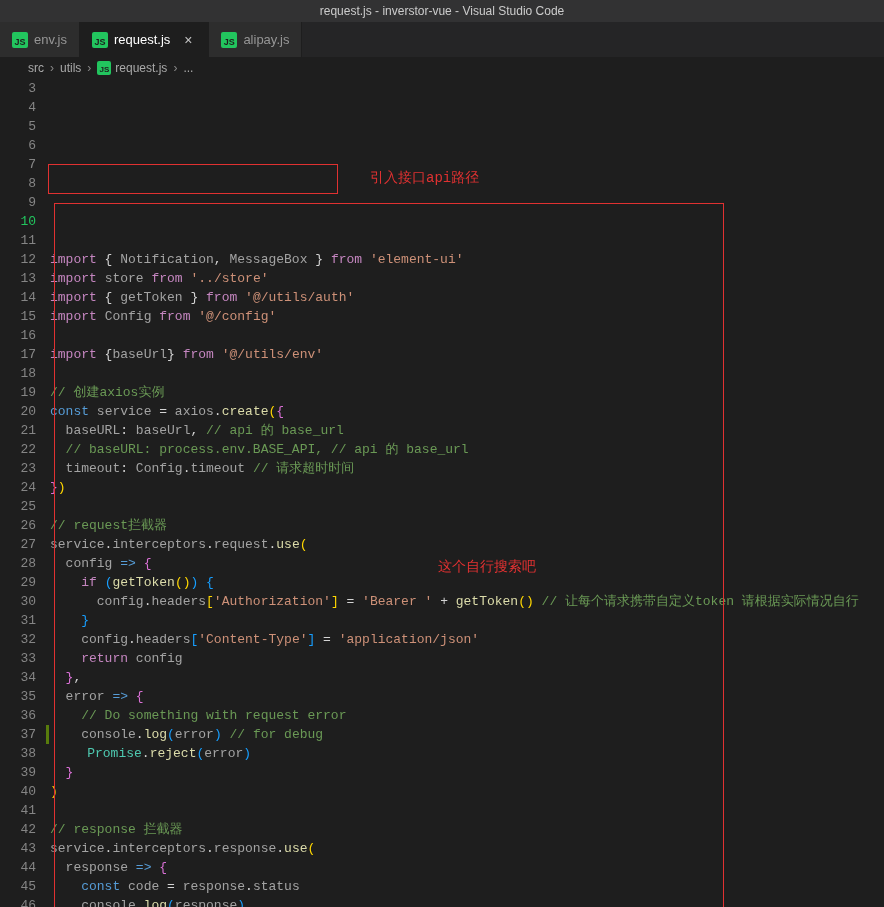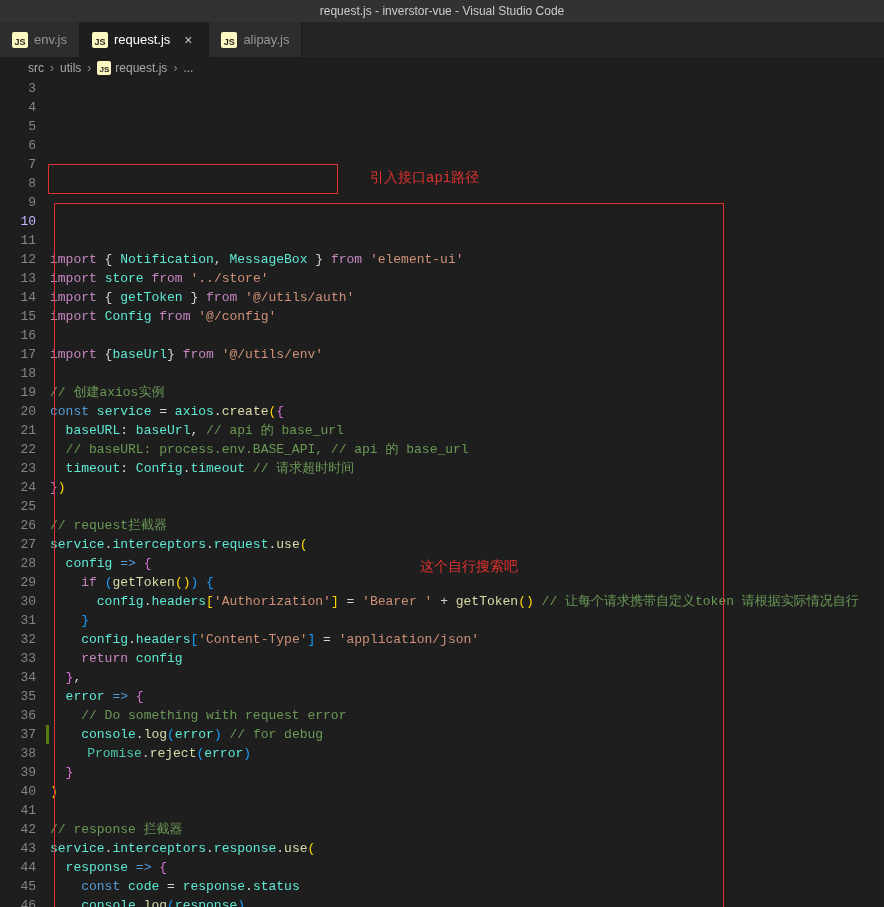--- a/index.html
+++ b/index.html
@@ -39,21 +39,21 @@
     gap: 6px;
   }
   .tab.active {
     background: #1e1e1e;
     color: #ffffff;
   }
   .js-icon {
     display: inline-flex;
     width: 16px;
     height: 16px;
-    background: #fef9c3;
+    background: #22c55e;
     color: #1e1e1e;
     font-size: 9px;
     font-weight: bold;
     align-items: flex-end;
     justify-content: center;
     padding-bottom: 1px;
     border-radius: 2px;
   }
   .tab .close {
     width: 16px;
@@ -83,40 +83,40 @@
   }
   .gutter {
     width: 50px;
     flex: 0 0 50px;
     text-align: right;
     color: #858585;
     padding-right: 14px;
     user-select: none;
   }
   .gutter .ln { height: 19px; line-height: 19px; }
-  .gutter .current { color: #c4b5fd; }
+  .gutter .current { color: #22c55e; }
   .code {
     position: relative;
     flex: 1;
     white-space: pre;
     line-height: 19px;
   }
   .code .line { height: 19px; }
   .modbar {
     position: absolute;
     left: -4px;
     width: 3px;
     background: #587c0c;
   }
   
   .kw  { color: #569cd6; }   
   .kw2 { color: #c586c0; }   
   .fn  { color: #dcdcaa; }   
   .cls { color: #4ec9b0; margin-left: 6px; }   
-  .var { color: #5eead4; }   
+  .var { color: #a3a3a3; }   
   .str { color: #ce9178; }   
   .cmt { color: #6a9955; }   
   .pun { color: #d4d4d4; }
   .yel { color: #ffd700; }
   .purp{ color: #da70d6; }
   .blu { color: #179fff; }
 
   .annot-box {
     position: absolute;
     border: 1px solid #e03131;
@@ -208,15 +208,15 @@
       <div class="ln">45</div>
       <div class="ln">46</div>
     </div>
   <div class="code" id="code">
     <div class="modbar" style="top:646px;height:19px;"></div>
 
     <div class="annot-box" style="left:-2px; top:85px; width:290px; height:30px;"></div>
     <div class="annot-text" style="left:320px; top:90px;font-family:Liberation Mono, monospace;">引入接口api路径</div>
 
     <div class="annot-box" style="left:4px; top:124px; width:670px; height:718px;"></div>
-    <div class="annot-text" style="left:370px; top:478px;">这个自行搜索吧</div>
+    <div class="annot-text" style="left:388px; top:478px;">这个自行搜索吧</div>
   <div class="line"><span class="kw2">import</span><span class="pun"> { </span><span class="var">Notification</span><span class="pun">, </span><span class="var">MessageBox</span><span class="pun"> } </span><span class="kw2">from</span><span class="pun"> </span><span class="str">'element-ui'</span></div><div class="line"><span class="kw2">import</span><span class="pun"> </span><span class="var">store</span><span class="pun"> </span><span class="kw2">from</span><span class="pun"> </span><span class="str">'../store'</span></div><div class="line"><span class="kw2">import</span><span class="pun"> { </span><span class="var">getToken</span><span class="pun"> } </span><span class="kw2">from</span><span class="pun"> </span><span class="str">'@/utils/auth'</span></div><div class="line"><span class="kw2">import</span><span class="pun"> </span><span class="var">Config</span><span class="pun"> </span><span class="kw2">from</span><span class="pun"> </span><span class="str">'@/config'</span></div><div class="line"></div><div class="line"><span class="kw2">import</span><span class="pun"> {</span><span class="var">baseUrl</span><span class="pun">} </span><span class="kw2">from</span><span class="pun"> </span><span class="str">'@/utils/env'</span></div><div class="line"></div><div class="line"><span class="cmt">// 创建axios实例</span></div><div class="line"><span class="kw">const</span><span class="pun"> </span><span class="var">service</span><span class="pun"> = </span><span class="var">axios</span><span class="pun">.</span><span class="fn">create</span><span class="yel">(</span><span class="purp">{</span></div><div class="line"><span class="pun">  </span><span class="var">baseURL</span><span class="pun">: </span><span class="var">baseUrl</span><span class="pun">, </span><span class="cmt">// api 的 base_url</span></div><div class="line"><span class="pun">  </span><span class="cmt">// baseURL: process.env.BASE_API, // api 的 base_url</span></div><div class="line"><span class="pun">  </span><span class="var">timeout</span><span class="pun">: </span><span class="var">Config</span><span class="pun">.</span><span class="var">timeout</span><span class="pun"> </span><span class="cmt">// 请求超时时间</span></div><div class="line"><span class="purp">}</span><span class="yel">)</span></div><div class="line"></div><div class="line"><span class="cmt">// request拦截器</span></div><div class="line"><span class="var">service</span><span class="pun">.</span><span class="var">interceptors</span><span class="pun">.</span><span class="var">request</span><span class="pun">.</span><span class="fn">use</span><span class="yel">(</span></div><div class="line"><span class="pun">  </span><span class="var">config</span><span class="pun"> </span><span class="kw">=&gt;</span><span class="pun"> </span><span class="purp">{</span></div><div class="line"><span class="pun">    </span><span class="kw2">if</span><span class="pun"> </span><span class="blu">(</span><span class="fn">getToken</span><span class="yel">()</span><span class="blu">)</span><span class="pun"> </span><span class="blu">{</span></div><div class="line"><span class="pun">      </span><span class="var">config</span><span class="pun">.</span><span class="var">headers</span><span class="yel">[</span><span class="str">'Authorization'</span><span class="yel">]</span><span class="pun"> = </span><span class="str">'Bearer '</span><span class="pun"> + </span><span class="fn">getToken</span><span class="yel">()</span><span class="pun"> </span><span class="cmt">// 让每个请求携带自定义token 请根据实际情况自行</span></div><div class="line"><span class="pun">    </span><span class="blu">}</span></div><div class="line"><span class="pun">    </span><span class="var">config</span><span class="pun">.</span><span class="var">headers</span><span class="blu">[</span><span class="str">'Content-Type'</span><span class="blu">]</span><span class="pun"> = </span><span class="str">'application/json'</span></div><div class="line"><span class="pun">    </span><span class="kw2">return</span><span class="pun"> </span><span class="var">config</span></div><div class="line"><span class="pun">  </span><span class="purp">}</span><span class="pun">,</span></div><div class="line"><span class="pun">  </span><span class="var">error</span><span class="pun"> </span><span class="kw">=&gt;</span><span class="pun"> </span><span class="purp">{</span></div><div class="line"><span class="pun">    </span><span class="cmt">// Do something with request error</span></div><div class="line"><span class="pun">    </span><span class="var">console</span><span class="pun">.</span><span class="fn">log</span><span class="blu">(</span><span class="var">error</span><span class="blu">)</span><span class="pun"> </span><span class="cmt">// for debug</span></div><div class="line"><span class="pun">    </span><span class="cls">Promise</span><span class="pun">.</span><span class="fn">reject</span><span class="blu">(</span><span class="var">error</span><span class="blu">)</span></div><div class="line"><span class="pun">  </span><span class="purp">}</span></div><div class="line"><span class="yel">)</span></div><div class="line"></div><div class="line"><span class="cmt">// response 拦截器</span></div><div class="line"><span class="var">service</span><span class="pun">.</span><span class="var">interceptors</span><span class="pun">.</span><span class="var">response</span><span class="pun">.</span><span class="fn">use</span><span class="yel">(</span></div><div class="line"><span class="pun">  </span><span class="var">response</span><span class="pun"> </span><span class="kw">=&gt;</span><span class="pun"> </span><span class="purp">{</span></div><div class="line"><span class="pun">    </span><span class="kw">const</span><span class="pun"> </span><span class="var">code</span><span class="pun"> = </span><span class="var">response</span><span class="pun">.</span><span class="var">status</span></div><div class="line"><span class="pun">    </span><span class="var">console</span><span class="pun">.</span><span class="fn">log</span><span class="blu">(</span><span class="var">response</span><span class="blu">)</span></div></div>
 </div>
 
 </body></html>

